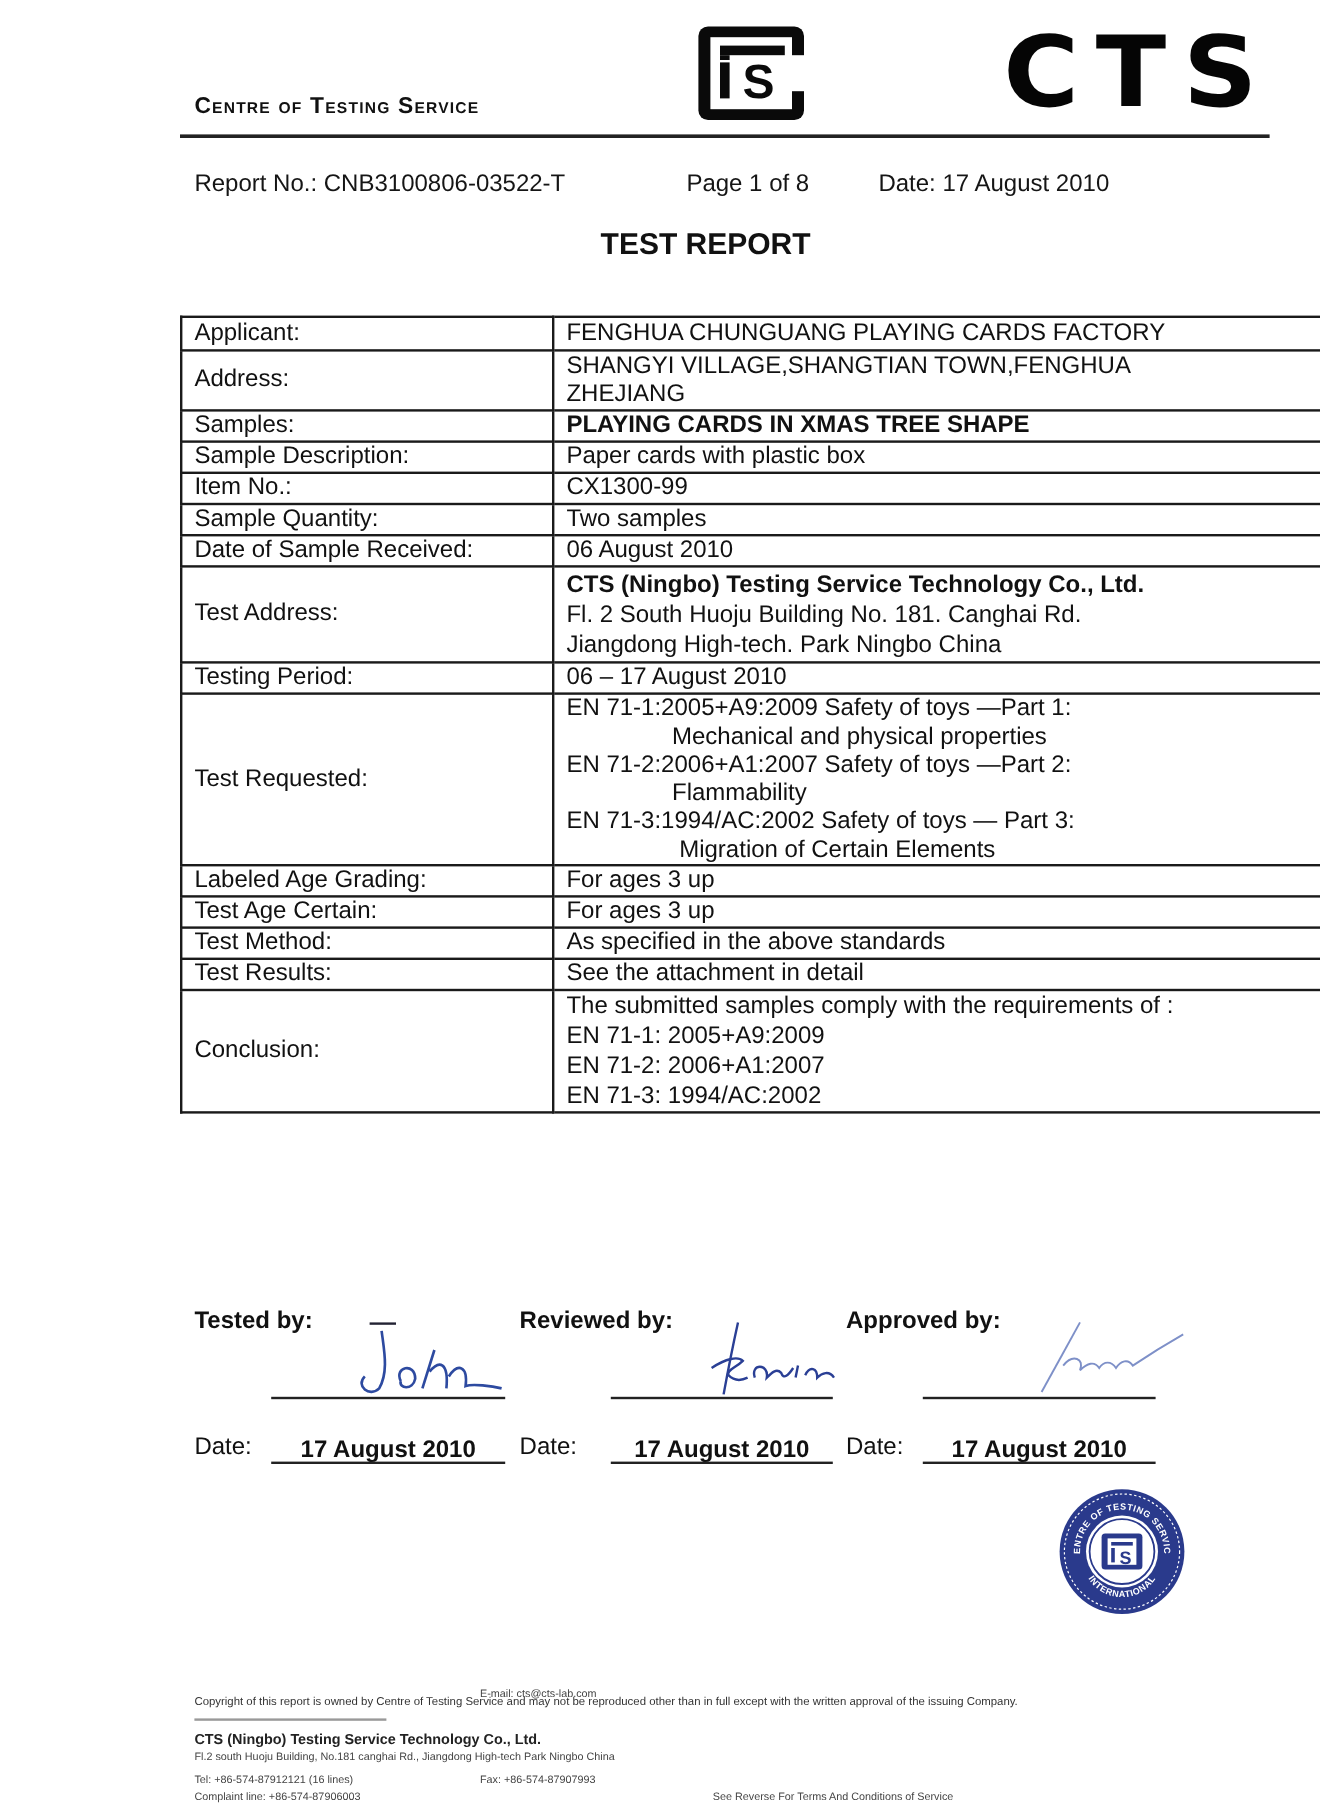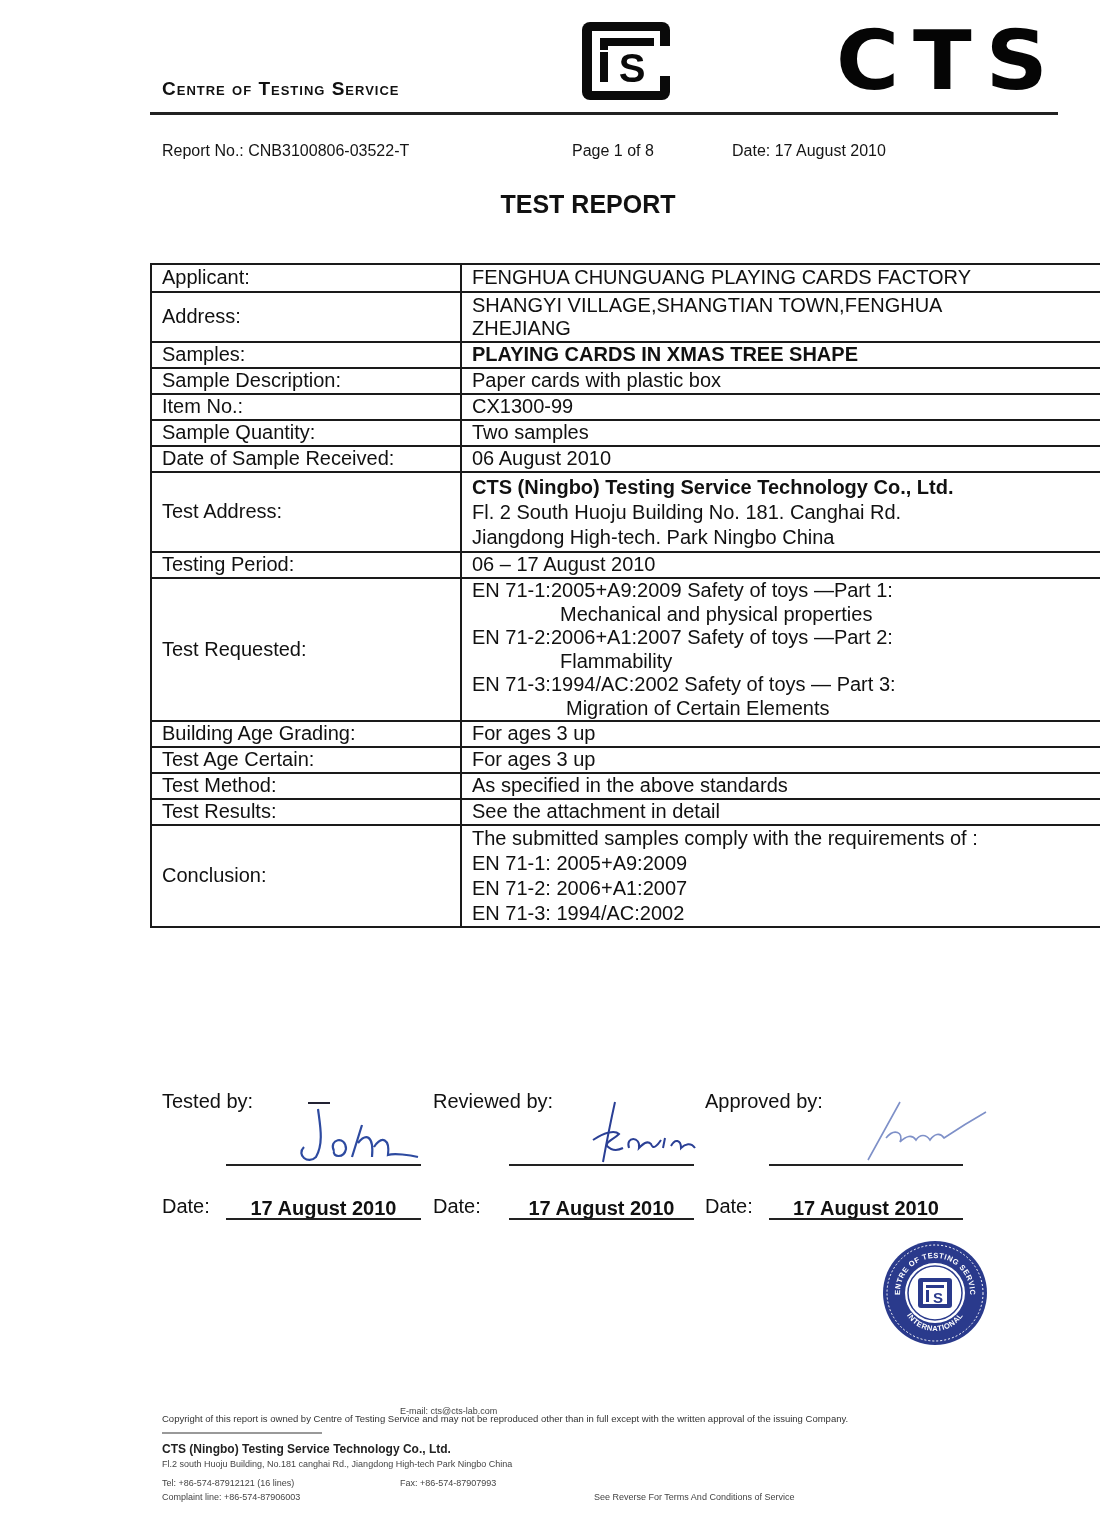--- a/index.html
+++ b/index.html
@@ -8,40 +8,40 @@
     .abs { position: absolute; }
 
     
     .brand-text { left: 162px; top: 78px; font-size: 19px; font-weight: bold; letter-spacing: 1px;
                   font-variant: small-caps; color: #111; }
     .logo-box { left: 580px; top: 20px; width: 92px; height: 82px; }
     .cts-logo { left: 836px; top: 20px; font-family: "DejaVu Sans", sans-serif; font-weight: bold;
                 font-size: 86px; line-height: 86px; letter-spacing: 14px; color: #050505; transform: scaleY(0.95); transform-origin: top left; }
     .header-rule { left: 150px; top: 112px; width: 908px; height: 3px; background: #222; }
 
-    .meta-line { top: 142px; font-size: 16px; color: #151515; }
+    .meta-line { top: 142px; font-size: 20px; color: #151515; }
     .report-no { left: 162px; }
     .page-no { left: 572px; }
     .date-top { left: 732px; }
 
     .title { left: 0; width: 1176px; top: 190px; text-align: center; font-size: 25px; font-weight: bold; color: #111; }
 
     
     .info-table { left: 150px; top: 263px; width: 1064px; border-collapse: collapse; font-size: 20px; }
     .info-table td { border: 2px solid #1a1a1a; padding: 0 10px; vertical-align: middle; line-height: 23.5px; }
     .info-table td.label { width: 288px; }
     .info-table td.value { }
     .info-table tr.r-applicant td { height: 26px; }
     .info-table tr.r-single td { height: 24px; }
     .bold { font-weight: bold; }
     .indent1 { padding-left: 88px; display: block; }
     .indent2 { padding-left: 94px; display: block; }
 
     
-    .sig-label { top: 1090px; font-size: 20px; font-weight: normal; }
+    .sig-label { top: 1090px; font-size: 20px; font-weight: bold; }
     .sig-line { top: 1164px; height: 2px; background: #222; }
     .sig-img { top: 1095px; }
     .date-label { top: 1195px; font-size: 20px; }
     .date-val { top: 1197px; font-size: 20px; font-weight: bold; text-align: center; }
     .date-line { top: 1218px; height: 2px; background: #222; }
 
     
     .seal { left: 880px; top: 1238px; width: 110px; height: 110px; }
 
     
@@ -127,21 +127,21 @@
     <td class="value">
       <span style="display:block">EN 71-1:2005+A9:2009 Safety of toys —Part 1:</span>
       <span class="indent1">Mechanical and physical properties</span>
       <span style="display:block">EN 71-2:2006+A1:2007 Safety of toys —Part 2:</span>
       <span class="indent1">Flammability</span>
       <span style="display:block">EN 71-3:1994/AC:2002 Safety of toys — Part 3:</span>
       <span class="indent2">Migration of Certain Elements</span>
     </td>
   </tr>
   <tr class="r-single">
-    <td class="label">Building Age Grading:</td>
+    <td class="label">Labeled Age Grading:</td>
     <td class="value">For ages 3 up</td>
   </tr>
   <tr class="r-single">
     <td class="label">Test Age Certain:</td>
     <td class="value">For ages 3 up</td>
   </tr>
   <tr class="r-single">
     <td class="label">Test Method:</td>
     <td class="value">As specified in the above standards</td>
   </tr>

